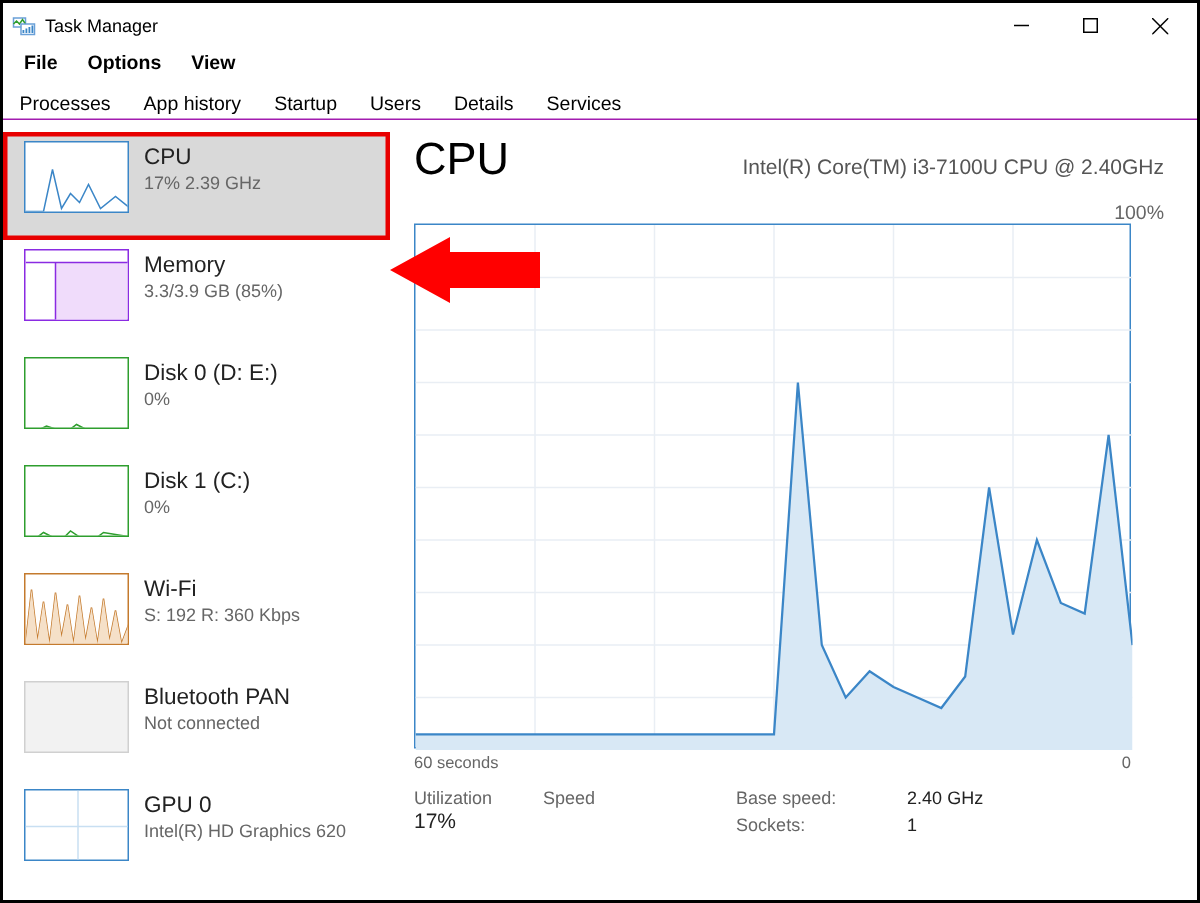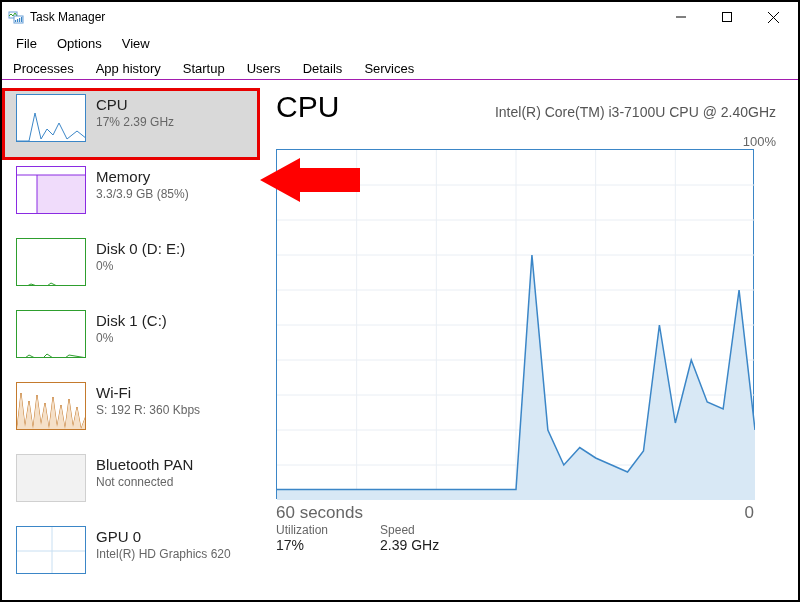--- a/index.html
+++ b/index.html
@@ -3,43 +3,43 @@
 <meta charset="utf-8">
 <style>
   * { box-sizing: border-box; margin: 0; padding: 0; font-family: "Segoe UI", Arial, sans-serif; }
   body { width: 800px; height: 602px; overflow: hidden; background: #fff; }
   .window { width: 800px; height: 602px; border: 2px solid #000; display: flex; flex-direction: column; background: #fff; }
   .titlebar { height: 30px; display: flex; align-items: center; padding: 0 2px; }
   .titlebar .app-icon { width: 16px; height: 16px; margin: 0 6px 0 4px; }
   .titlebar .title { font-size: 12px; flex: 1; }
   .titlebar .win-controls { display: flex; }
   .titlebar .win-controls .ctrl { width: 46px; height: 30px; display: flex; align-items: center; justify-content: center; cursor: default; }
-  .menubar { height: 22px; display: flex; align-items: center; padding-left: 4px; font-size: 13px; }
+  .menubar { height: 22px; display: flex; align-items: flex-start; padding-left: 4px; font-size: 13px; font-weight: bold; }
   .menubar .menu-item { padding: 2px 10px; cursor: default; }
   .tabbar { height: 26px; display: flex; align-items: flex-end; padding-left: 0; font-size: 13px; border-bottom: 1px solid #a21caf; }
   .tabbar .tab { padding: 4px 10px 3px; border: 1px solid transparent; cursor: default; position: relative; top: 1px; }
   .tabbar .tab.active { border: 1px solid #d0d0d0; border-bottom: 1px solid #fff; background: #fff; }
   .content { flex: 1; display: flex; overflow: hidden; }
   .sidebar { width: 258px; padding-top: 8px; overflow: hidden; }
   .side-item { display: flex; align-items: flex-start; padding: 6px 6px 6px 14px; cursor: default; height: 72px; }
   .side-item.selected { background: #d9d9d9; }
   .side-item.highlight { outline: 3px solid #e80000; outline-offset: -3px; }
   .side-thumb { width: 70px; height: 48px; border: 1px solid #888; background: #fff; margin-right: 10px; flex-shrink: 0; position: relative; overflow: hidden; }
   .side-text { padding-top: 2px; }
   .side-title { font-size: 15px; color: #222; }
   .side-sub { font-size: 12px; color: #666; margin-top: 2px; white-space: nowrap; }
   .panel { flex: 1; padding: 10px 20px 0 16px; overflow: hidden; position: relative; }
   .panel-header { display: flex; align-items: baseline; justify-content: space-between; padding-right: 2px; }
   .panel-title { font-size: 30px; font-weight: 400; }
   .panel-sub { font-size: 14px; color: #555; }
   .chart-area { margin-top: 10px; }
   .chart-top { display: flex; justify-content: flex-end; font-size: 13px; color: #666; padding-right: 2px; }
   .chart-box { width: 478px; height: 350px; border: 1px solid #3b86c7; background: #fff; position: relative; }
-  .chart-bottom { display: flex; justify-content: space-between; font-size: 17px; color: #666; width: 478px; margin-top: 4px; }
-  .stats { display: flex; gap: 52px; }
+  .chart-bottom { display: flex; justify-content: space-between; font-size: 11px; color: #666; width: 478px; margin-top: 4px; }
+  .stats { display: flex; gap: 34px; margin-top: 10px; }
   .stat-col { display: flex; flex-direction: column; }
   .stat-label { font-size: 12px; color: #666; }
   .stat-value { font-size: 14px; color: #222; }
   .stat-small-label { font-size: 12px; color: #666; }
   .stat-small-value { font-size: 12px; color: #222; }
   .stat-pair-row { display: flex; gap: 34px; }
   .arrow-annotation { position: absolute; left: 260px; top: 150px; z-index: 10; }
 </style>
 </head>
 <body>
@@ -222,21 +222,30 @@
         </div>
       </div>
 
       <div class="stats">
         <div class="stat-col">
           <span class="stat-label">Utilization</span>
           <span class="stat-value">17%</span>
         </div>
         <div class="stat-col">
           <span class="stat-label">Speed</span>
-          <span class="stat-value">2.39 GHz</span>
+        </div>
+        <div class="stat-col" style="margin-left:60px;gap:4px">
+          <div class="stat-pair-row">
+            <span class="stat-small-label" style="width:80px">Base speed:</span>
+            <span class="stat-small-value">2.40 GHz</span>
+          </div>
+          <div class="stat-pair-row">
+            <span class="stat-small-label" style="width:80px">Sockets:</span>
+            <span class="stat-small-value">1</span>
+          </div>
         </div>
       </div>
     </div>
 
   </div>
 </div>
 
 <div class="arrow-annotation">
   <svg width="110" height="60">
     <polygon points="0,30 40,8 40,18 100,18 100,42 40,42 40,52" fill="#ff0000"></polygon>

